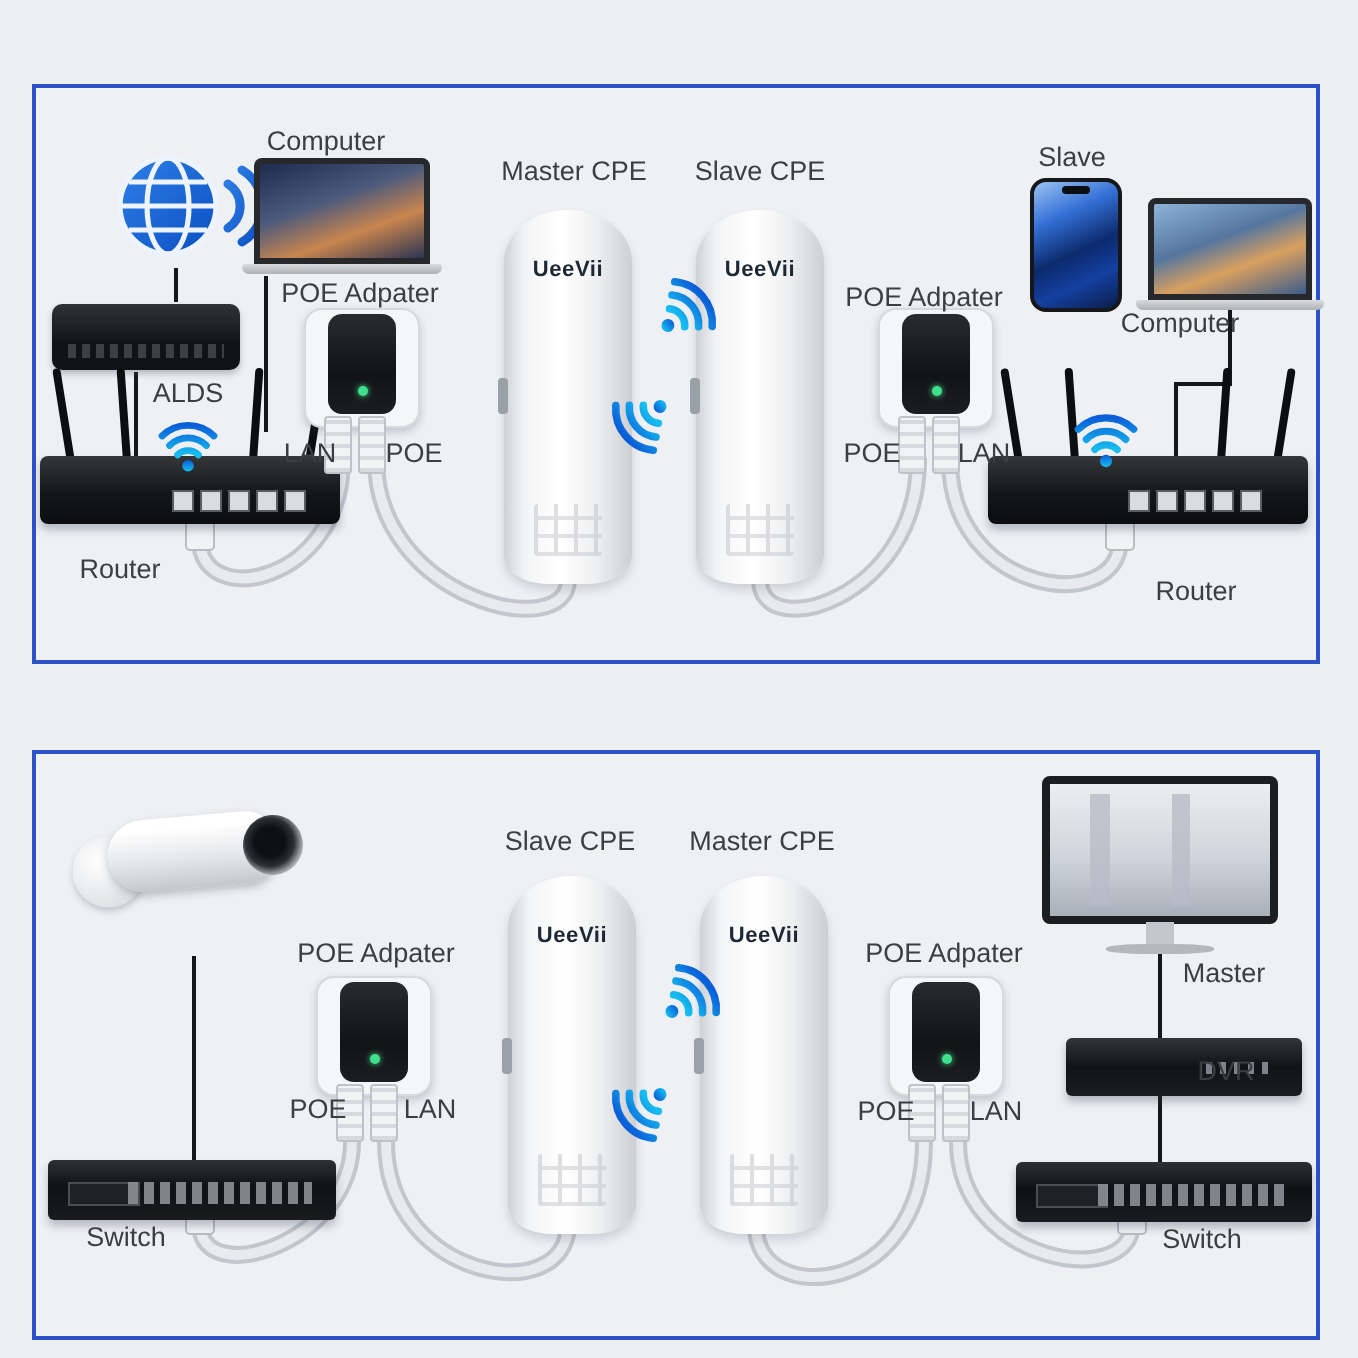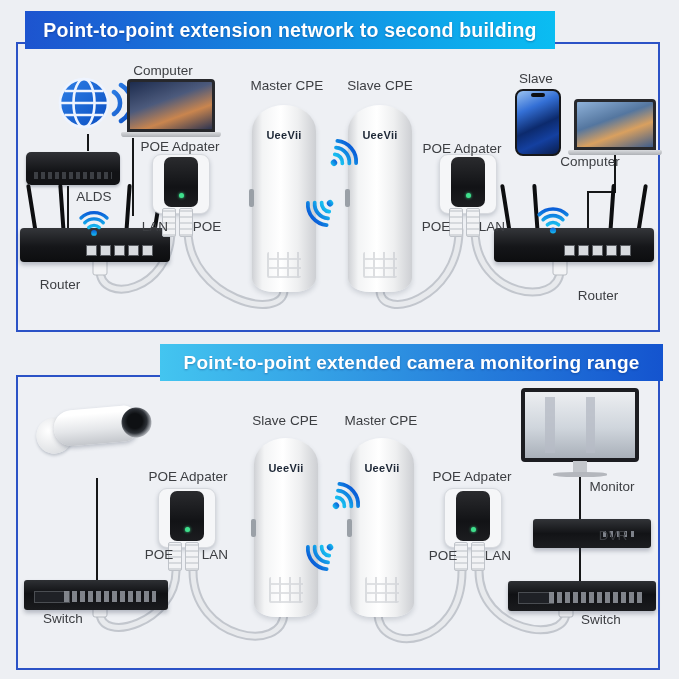--- a/index.html
+++ b/index.html
@@ -104,22 +104,20 @@
       </linearGradient>
       <g id="wifi-sym">
         <circle cx="12" cy="17.5" r="2.3" fill="url(#wg)"></circle>
         <path d="M7.8,13.2 A6,6 0 0 1 16.2,13.2 M4.6,9.4 A10.5,10.5 0 0 1 19.4,9.4 M1.6,5.6 A14.8,14.8 0 0 1 22.4,5.6" fill="none" stroke="url(#wg)" stroke-width="2.7" stroke-linecap="round"></path>
       </g>
     </defs>
   </svg>
 
   <div class="panel" id="panel1"></div>
   <div class="panel" id="panel2"></div>
-  <div class="banner" id="banner1">Point-to-point extension network to second building</div>
-  <div class="banner" id="banner2">Point-to-point extended camera monitoring range</div>
 
   <svg class="net" width="679" height="679">
 
     <g stroke="#161718" stroke-width="2" fill="none">
       <path d="M88,134 L88,151"></path>
         <path d="M68,186 L68,239"></path>
         <path d="M133,138 L133,216"></path>
       <path d="M615,155 L615,192 L588,192 L588,237"></path>
       <path d="M97,478 L97,582"></path>
         <path d="M580,468 L580,519"></path>
@@ -315,21 +313,21 @@
   <div class="label" style="left:476px;top:548px;width:44px">LAN</div>
 
   <div class="monitor" style="left:521px;top:388px">
     <div class="mon-scr">
         <i style="left:18%"></i>
         <i style="left:55%"></i>
       </div>
     <div class="mon-neck"></div>
       <div class="mon-foot"></div>
   </div>
-  <div class="label" style="left:572px;top:479px;width:80px">Monitor</div>
+  <div class="label" style="left:572px;top:479px;width:80px">Master</div>
 
   <div class="dvr" style="left:533px;top:519px">
       <div class="dots"></div>
     </div>
   <div class="label" style="left:573px;top:528px;width:80px">DVR</div>
 
   <div class="switch" style="left:508px;top:581px;width:148px">
     <div class="scr"></div>
       <div class="ports"></div>
   </div>

